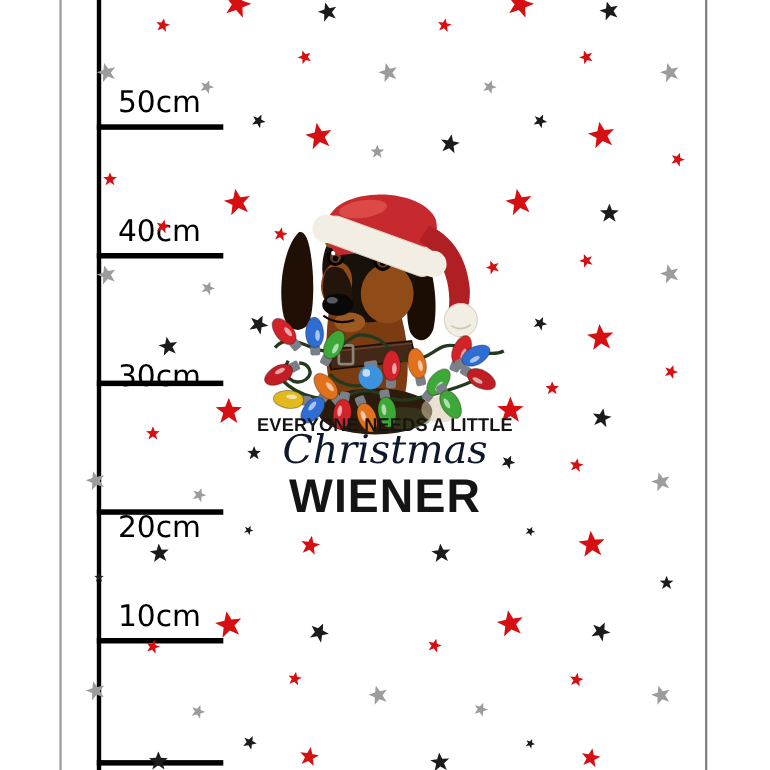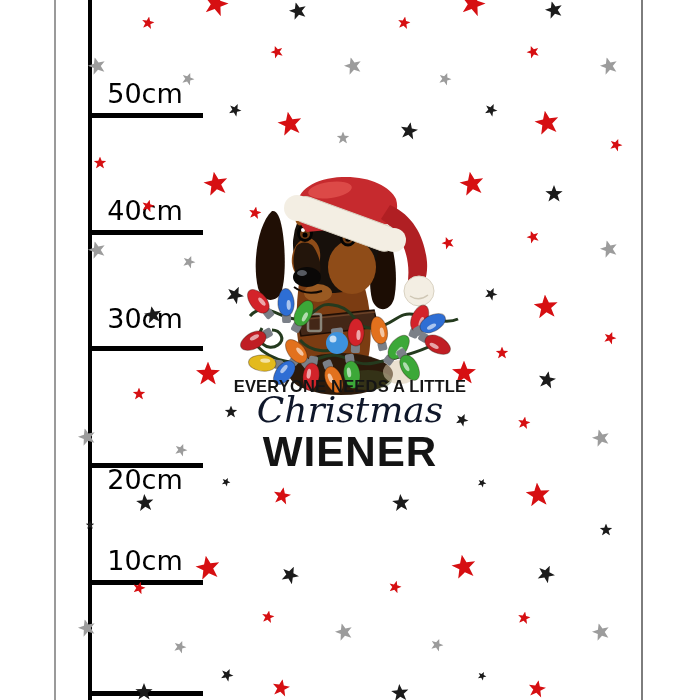--- a/index.html
+++ b/index.html
@@ -32,21 +32,21 @@
   <div class="selvage" id="selvage-left" style="left: 54px; background: rgb(154, 154, 154);"></div>
   <div class="selvage" id="selvage-right" style="left: 641px; background: rgb(125, 125, 125);"></div>
 
   <div id="ruler-line"></div>
   <div id="ruler-marks">
       <div class="tick" style="top: 113px;"></div>
       <div class="tick-label" style="top: 79px;">50cm</div>
       <div class="tick" style="top: 230px;"></div>
       <div class="tick-label" style="top: 196px;">40cm</div>
       <div class="tick" style="top: 346px;"></div>
-      <div class="tick-label" style="top: 304px;">30cm</div>
+      <div class="tick-label" style="top: 328px;">30cm</div>
       <div class="tick" style="top: 463px;"></div>
       <div class="tick-label" style="top: 429px; margin-top: 36px;">20cm</div>
       <div class="tick" style="top: 580px;"></div>
       <div class="tick-label" style="top: 546px;">10cm</div>
       <div class="tick" style="top: 691px;"></div>
     </div>
 
   <div id="star-field">
       <div class="star" style="left: 216px; top: 4px; width: 25px; height: 25px; background: rgb(214, 15, 18); transform: translate(-50%, -50%) rotate(15deg);"></div>
       <div class="star" style="left: 473px; top: 4px; width: 25px; height: 25px; background: rgb(214, 15, 18); transform: translate(-50%, -50%) rotate(15deg);"></div>

